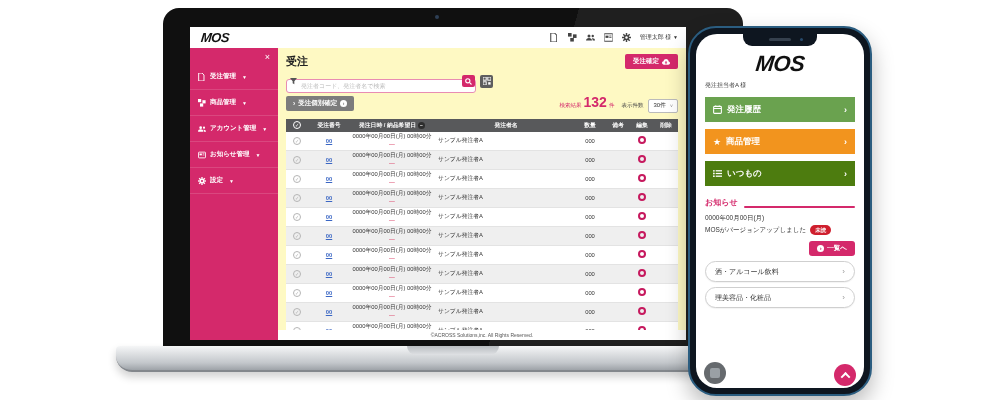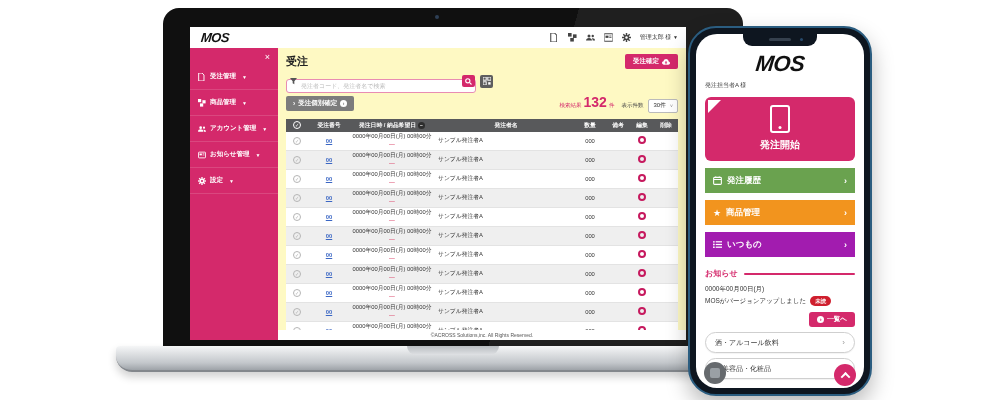--- a/index.html
+++ b/index.html
@@ -137,23 +137,23 @@
     border:2.5px solid #fff; border-radius:3px; position:relative; }
   .tablet-ic::after { content:""; position:absolute; left:50%; bottom:2px;
     transform:translateX(-50%); width:3px; height:3px; border-radius:50%; background:#fff; }
   .start-label { font-size:10px; font-weight:bold; margin-top:1px; }
   .p-btn { height:25px; border-radius:0; margin-top:7px; display:flex;
     align-items:center; padding:0 8px; color:#fff; font-size:8.5px; font-weight:bold;
     gap:5px; }
   .p-btn .chev { margin-left:auto; font-size:9px; }
   .p-btn.green { background:#6aa24f; }
   .p-btn.orange { background:#f2941e; }
-  .p-btn.blue { background:#a21caf; }
+  .p-btn.blue { background:#4d7c0f; }
   .p-ic { width:9px; height:9px; display:inline-flex; }
-  .sec-head { display:flex; align-items:center; margin-top:11px;font-family:Liberation Mono, monospace; }
+  .sec-head { display:flex; align-items:flex-end; margin-top:11px;font-family:Liberation Mono, monospace; }
   .sec-title { font-size:8px; font-weight:bold; color:#d4296b; white-space:nowrap; }
   .sec-line { flex:1; height:2px; background:#d4296b; margin-left:6px; border-radius:1px; }
   .news-date { font-size:6.5px; color:#333; margin-top:6px; }
   .news-msg { font-size:6.5px; color:#333; margin-top:2px; display:flex;
     align-items:center; gap:4px; }
   .badge { background:#cf1f2e; color:#fff; font-size:5.5px; font-weight:bold;
     padding:1.5px 5px; border-radius:7px; }
   .more-row { display:flex; justify-content:flex-end; margin-top:6px; }
   .btn-more { background:#d4296b; color:#fff; font-size:6.5px; font-weight:bold;
     border:none; border-radius:3px; padding:3px 8px; display:inline-flex;
@@ -534,25 +534,20 @@
   <div class="phone">
     <div class="phone-screen">
       <div class="notch">
         <div class="speaker"></div>
         <div class="cam-dot"></div>
       </div>
 
       <span class="logo">MOS</span>
       <div class="p-user">発注担当者A 様</div>
 
-      <div class="start-card">
-        <span class="fold"></span>
-        <span class="tablet-ic"></span>
-        <div class="start-label">発注開始</div>
-      </div>
 
       <div class="p-btn green">
         <span class="p-ic">
           <svg viewBox="0 0 10 10">
               <rect x="0.7" y="1.5" width="8.6" height="7.8" rx="1" fill="none" stroke="#fff" stroke-width="1.2"></rect>
               <line x1="0.7" y1="3.8" x2="9.3" y2="3.8" stroke="#fff" stroke-width="1.2"></line>
               <line x1="3" y1="0.5" x2="3" y2="2.2" stroke="#fff" stroke-width="1.2"></line>
               <line x1="7" y1="0.5" x2="7" y2="2.2" stroke="#fff" stroke-width="1.2"></line>
             </svg>
         </span>

